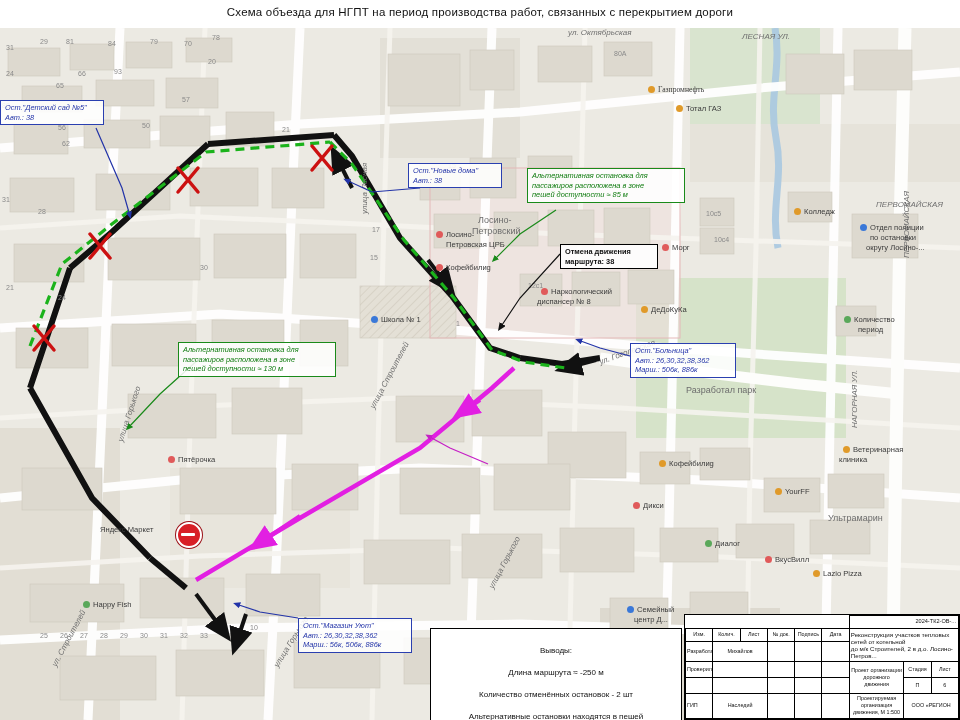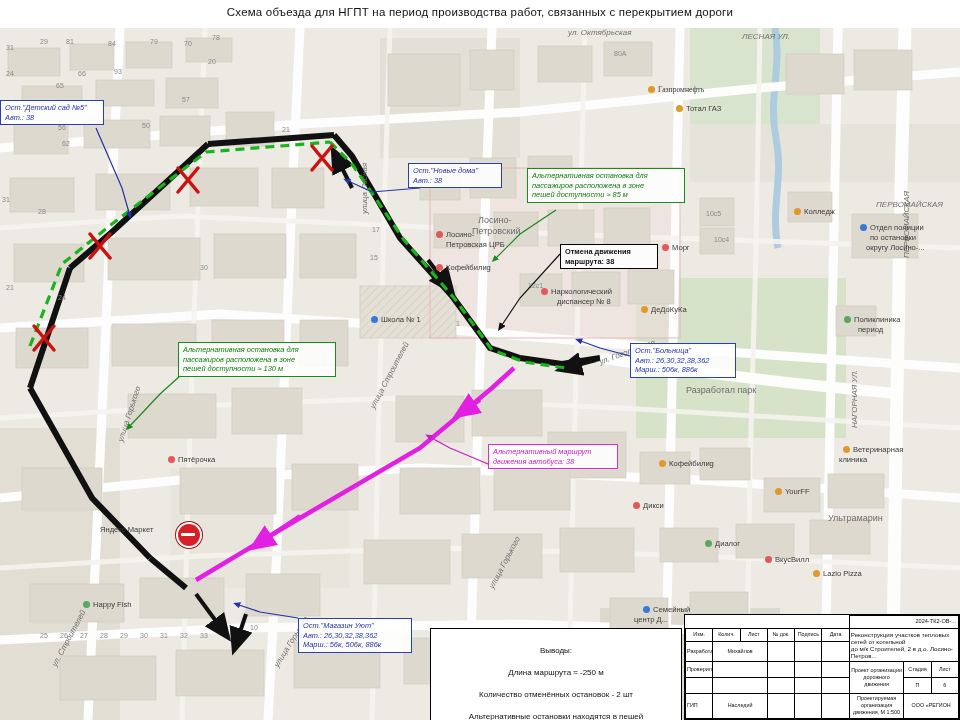--- a/index.html
+++ b/index.html
@@ -347,34 +347,34 @@
       <div class="poi" style="left:436px;top:201px;">
         <span class="dot" style="background:#e05a5a"></span><span class="txt">Лосино-</span></div>
       <div class="poi" style="left:446px;top:211px;">
         <span class="txt">Петровская ЦРБ</span></div>
       <div class="poi" style="left:436px;top:234px;">
         <span class="dot" style="background:#e05a5a"></span><span class="txt">Кофейбилиg</span></div>
       <div class="poi" style="left:662px;top:214px;">
         <span class="dot" style="background:#e05a5a"></span><span class="txt">Морг</span></div>
       <div class="poi" style="left:541px;top:258px;">
         <span class="dot" style="background:#e05a5a"></span><span class="txt">Наркологический</span></div>
-      <div class="poi" style="left:557px;top:268px;">
+      <div class="poi" style="left:537px;top:268px;">
         <span class="txt">диспансер № 8</span></div>
       <div class="poi" style="left:641px;top:276px;">
         <span class="dot" style="background:#e09a2a"></span><span class="txt">ДеДоКуКа</span></div>
       <div class="poi" style="left:794px;top:178px;">
         <span class="dot" style="background:#e09a2a"></span><span class="txt">Колледж</span></div>
       <div class="poi" style="left:860px;top:194px;">
         <span class="dot" style="background:#3a78d8"></span><span class="txt">Отдел полиции</span></div>
       <div class="poi" style="left:870px;top:204px;">
         <span class="txt">по остановки</span></div>
       <div class="poi" style="left:866px;top:214px;">
         <span class="txt">округу Лосино-...</span></div>
       <div class="poi" style="left:844px;top:286px;">
-        <span class="dot" style="background:#5aa85a"></span><span class="txt">Поликлиника</span></div>
+        <span class="dot" style="background:#5aa85a"></span><span class="txt">Количество</span></div>
       <div class="poi" style="left:858px;top:296px;">
         <span class="txt">период</span></div>
       <div class="poi grey big" style="left:686px;top:358px;">
         <span class="txt">Разработал парк</span></div>
       <div class="poi" style="left:371px;top:286px;">
         <span class="dot" style="background:#3a78d8"></span><span class="txt">Школа № 1</span></div>
       <div class="poi" style="left:168px;top:426px;">
         <span class="dot" style="background:#e05a5a"></span><span class="txt">Пятёрочка</span></div>
       <div class="poi" style="left:100px;top:496px;">
         <span class="txt">Яндекс Маркет</span></div>
@@ -391,21 +391,21 @@
       <div class="poi grey big" style="left:828px;top:486px;">
         <span class="txt">Ультрамарин</span></div>
       <div class="poi" style="left:705px;top:510px;">
         <span class="dot" style="background:#5aa85a"></span><span class="txt">Диалог</span></div>
       <div class="poi" style="left:765px;top:526px;">
         <span class="dot" style="background:#e05a5a"></span><span class="txt">ВкусВилл</span></div>
       <div class="poi" style="left:813px;top:540px;">
         <span class="dot" style="background:#e09a2a"></span><span class="txt">Lazio Pizza</span></div>
       <div class="poi" style="left:83px;top:571px;">
         <span class="dot" style="background:#5aa85a"></span><span class="txt">Happy Fish</span></div>
-      <div class="poi" style="left:627px;top:576px;margin-left:16px;">
+      <div class="poi" style="left:627px;top:576px;">
         <span class="dot" style="background:#3a78d8"></span><span class="txt">Семейный</span></div>
       <div class="poi" style="left:634px;top:586px;">
         <span class="txt">центр Д...</span></div>
     </div>
 
     <svg width="960" height="692" style="pointer-events:none;">
       <g fill="none">
         <path d="M96,100 L122,160 L130,188" stroke="#2233a8" stroke-width="1.2" marker-end="url(#arrBlue)"></path>
         <path d="M420,160 L372,164 L346,152" stroke="#2233a8" stroke-width="1.2" marker-end="url(#arrBlue)"></path>
         <path d="M556,182 L520,206 L494,232" stroke="#1a8a1a" stroke-width="1.2" marker-end="url(#arrGreen)"></path>
@@ -425,22 +425,20 @@
 пассажиров расположена в зоне
 пешей доступности ≈ 85 м</div>
     <div class="box black" style="left:560px;top:216px;width:88px;font-weight:bold;">Отмена движения
 маршрута: 38</div>
     <div class="box green" style="left:178px;top:314px;width:148px;">Альтернативная остановка для
 пассажиров расположена в зоне
 пешей доступности ≈ 130 м</div>
     <div class="box blue" style="left:630px;top:315px;width:96px;">Ост."Больница"
 Авт.: 26,30,32,38,362
 Марш.: 506к, 886к</div>
-    <div class="box magenta" style="left:488px;top:416px;width:120px;">Альтернативный маршрут
-движения автобуса: 38</div>
     <div class="box blue" style="left:298px;top:590px;width:104px;">Ост."Магазин Уют"
 Авт.: 26,30,32,38,362
 Марш.: 56к, 506к, 886к</div>
 
     <div class="conclusion" style="left:430px;top:600px;width:234px;">
       <div>Выводы:</div>
       <div>Длина маршрута ≈ -250 м</div>
       <div>Количество отменённых остановок - 2 шт</div>
       <div>Альтернативные остановки находятся в пешей</div>
       

